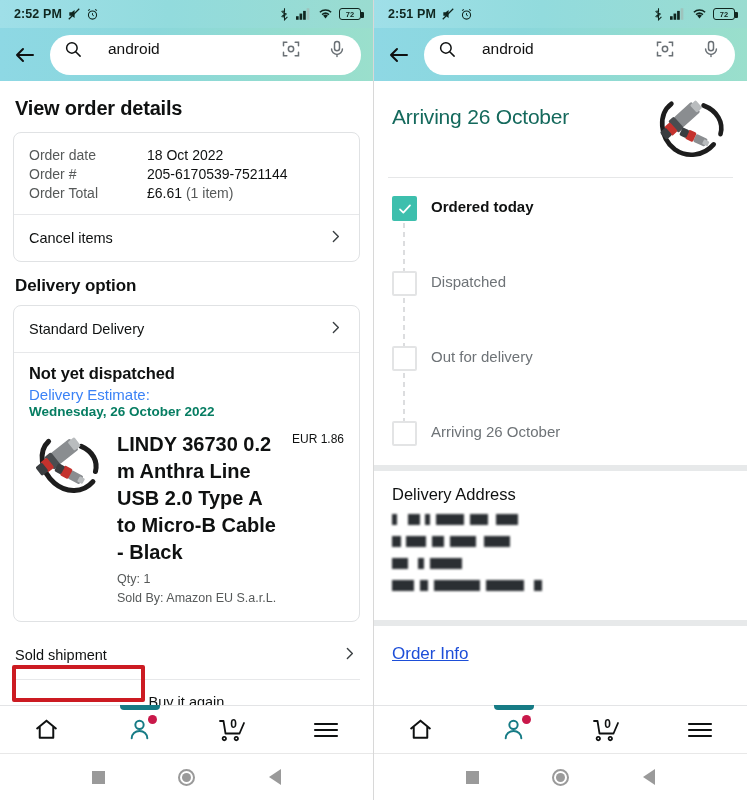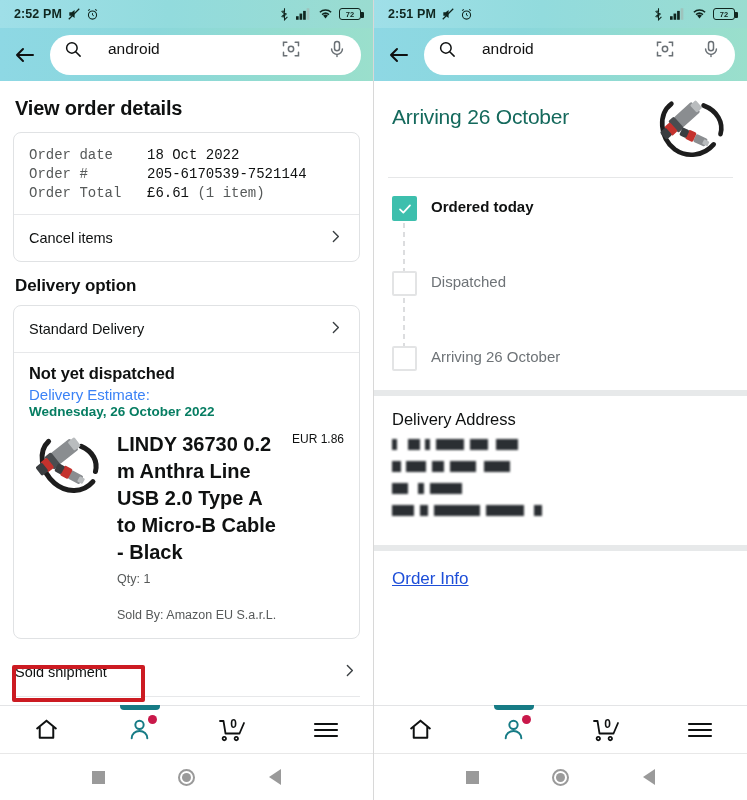--- a/index.html
+++ b/index.html
@@ -67,21 +67,21 @@
     padding: 14px 15px 9px 15px; letter-spacing: -.1px;
   }
 
   .card {
     margin: 0 13px; background: #fff;
     border: 1px solid #e0e2e4; border-radius: 8px; overflow: hidden;
   }
   .card-row { padding: 12px 15px; }
   .divider-line { height: 1px; background: #e7e8ea; }
 
-  .kv-table { width: 100%; border-collapse: collapse; font-family: Liberation Mono, monospace; }
+  .kv-table { width: 100%; border-collapse: collapse; }
   .kv-table td { font-size: 14px; color: #0f1111; padding: 1.5px 0; vertical-align: top; }
   .kv-table td.k { color: #565959; width: 118px; }
   .kv-val-muted { color: #565959; }
 
   .chev-row {
     display: flex; align-items: center; justify-content: space-between;
     padding: 13px 15px; font-size: 14.5px; color: #0f1111;
   }
   .chev { color: #3b4043; flex: none; }
 
@@ -336,21 +336,21 @@
                 <rect x="46" y="49" width="16" height="11" rx="2" fill="#8a8d90"></rect>
                 <rect x="58" y="51" width="7" height="7" rx="1" fill="#b9bcbe"></rect>
                 <rect x="36" y="48" width="11" height="13" rx="2" fill="#c4322d"></rect>
                 <rect x="28" y="49" width="9" height="11" rx="2" fill="#3a3d40"></rect>
               </g>
             </svg>
           </div>
           <div class="item-mid">
             <div class="item-title">LINDY 36730 0.2 m Anthra Line USB 2.0 Type A to Micro-B Cable - Black</div>
             <div class="item-meta">Qty: 1</div>
-            <div class="item-meta" style="margin-top:18px;">Sold By: Amazon EU S.a.r.L.</div>
+            <div class="item-meta" style="margin-top:1px;">Sold By: Amazon EU S.a.r.L.</div>
           </div>
           <div class="item-price">EUR 1.86</div>
         </div>
       </div>
 
       <div style="height:9px"></div>
 
       <div>
         <div class="chev-row" style="padding:14px 15px;">
           <span>Sold shipment</span>
@@ -529,20 +529,25 @@
           <div class="track-label done">Ordered today</div>
           <div class="dashline"></div>
         </div>
 
         <div class="track-step">
           <div class="cbox todo"></div>
           <div class="track-label">Dispatched</div>
           <div class="dashline"></div>
         </div>
 
+        <div class="track-step">
+          <div class="cbox todo"></div>
+          <div class="track-label">Out for delivery</div>
+          <div class="dashline"></div>
+        </div>
 
         <div class="track-step">
           <div class="cbox todo"></div>
           <div class="track-label">Arriving 26 October</div>
         </div>
       </div>
 
       <div class="thick-rule"></div>
 
       <div class="addr-block">

